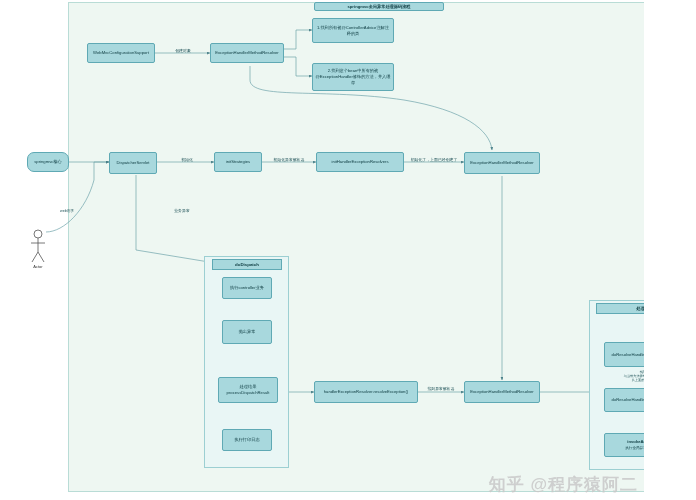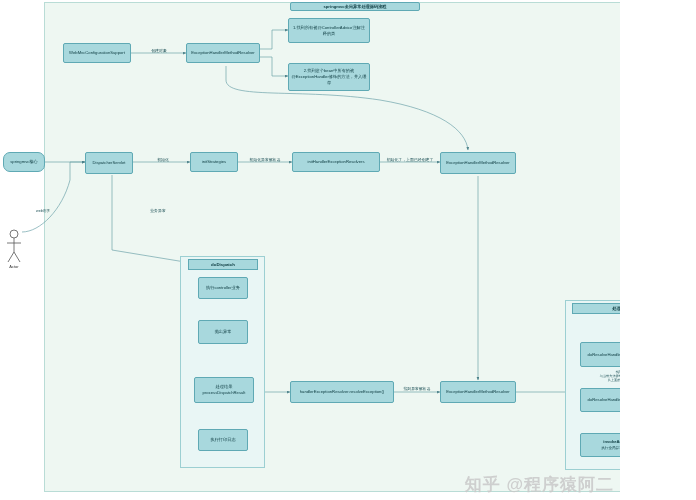--- a/index.html
+++ b/index.html
@@ -8,20 +8,21 @@
     width: 696px; height: 500px;
     background: #ffffff;
     font-family: "Liberation Sans", "DejaVu Sans", sans-serif;
     overflow: hidden;
   }
   #canvas {
     position: relative;
     width: 620px; height: 500px;
     background: #ffffff;
     overflow: hidden;
+    margin-left: 24px;
   }
   
   .panel {
     position: absolute;
     background: #eef7f2;
     border: 1px solid #b9dcd6;
   }
   .node {
     position: absolute;
     background: #a8d8dd;

